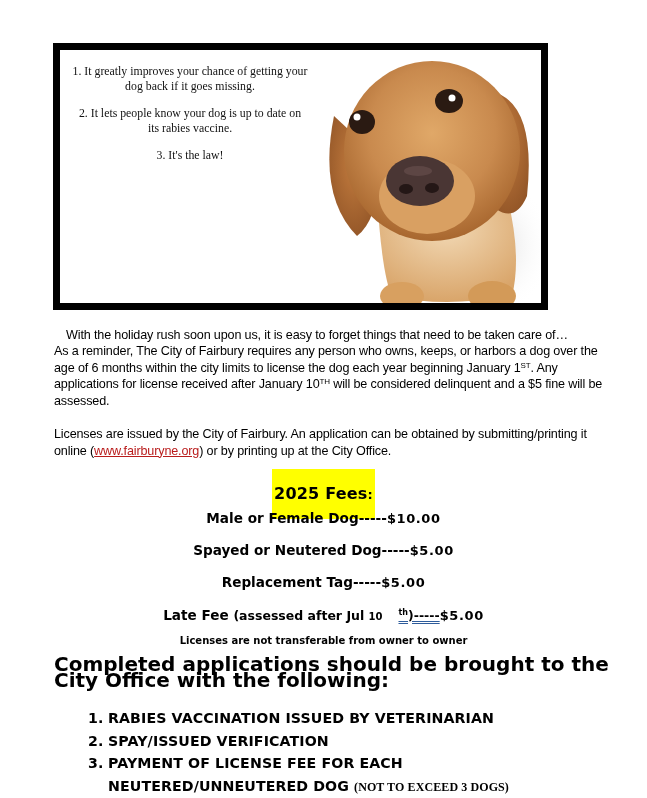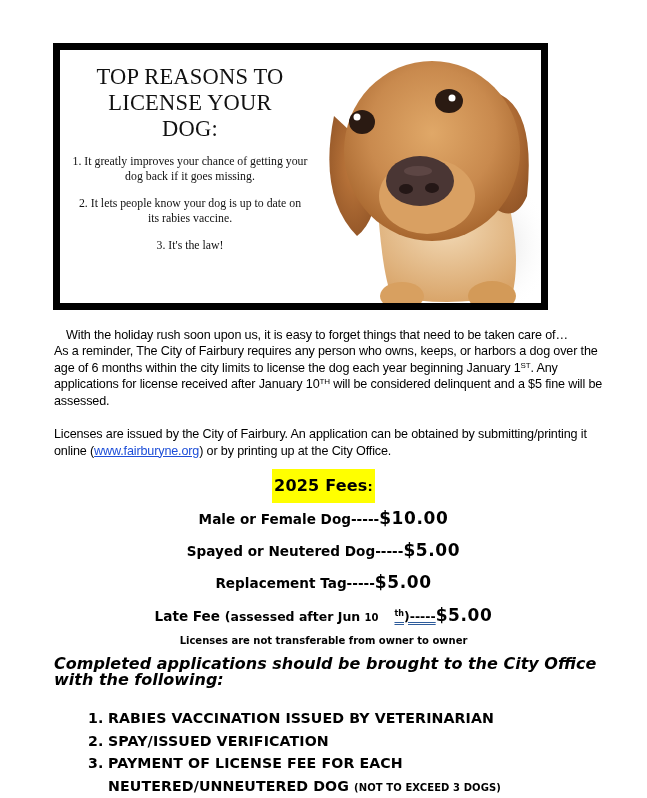--- a/index.html
+++ b/index.html
@@ -16,65 +16,60 @@
   .poster-title { font-size: 22.5px; line-height: 26px; letter-spacing: 0.2px; margin: 0 0 12px 0; font-weight: normal; }
   .poster-reason { font-size: 11.8px; line-height: 15px; margin: 0 0 12px 0; }
 
   .dog { position: absolute; left: 262px; top: -4px; width: 230px; height: 270px; }
 
   .para {
     position: absolute; left: 54px; width: 556px; font-size: 12.6px; line-height: 16.6px;
     font-family: "Liberation Sans", sans-serif; letter-spacing: -0.15px;
   }
   .para sup { font-size: 8px; line-height: 0; vertical-align: 4px; }
-  .link { color: #1d4ed8; text-decoration: underline; text-align: right; }
+  .link { color: #b91c1c; text-decoration: underline; text-align: right; }
 
   .fees-title-wrap { position: absolute; left: 0; width: 647px; top: 469px; text-align: center; }
   .fees-title {
     display: inline-block; background: #FFFF00; font-family: "DejaVu Sans", sans-serif; font-weight: bold;
-    font-size: 16px; line-height: 25px; padding: 4px 2px; letter-spacing: 0.2px;
+    font-size: 16px; line-height: 25px; padding: 12px 2px; letter-spacing: 0.2px;
   }
   .fees-title .colon { font-size: 13px; }
 
   .fee {
     position: absolute; left: 0; width: 647px; text-align: center;
     font-family: "DejaVu Sans", sans-serif; font-weight: bold; font-size: 13.6px; line-height: 18px;
   }
-  .fee .amt { font-size: 17px; letter-spacing: 0.6px; }
+  .fee .amt { font-size: 13px; letter-spacing: 0.6px; }
   .fee .paren { font-size: 12.5px; }
   .fee sup { font-size: 8px; line-height: 0; vertical-align: 5px; }
   .gram { text-decoration: underline double #2E5C9B; padding-left: 16px; }
   .small { font-size: 10px; }
 
   .note {
     position: absolute; left: 0; width: 647px; text-align: center; top: 634px;
     font-family: "DejaVu Sans", sans-serif; font-weight: bold; font-size: 10px; line-height: 13px;
   }
   .bring {
     position: absolute; left: 54px; top: 656px; width: 560px;
-    font-family: "DejaVu Sans", sans-serif; font-weight: bold; font-size: 16px; line-height: 16px; font-style: italic;
+    font-family: "DejaVu Sans", sans-serif; font-weight: bold; font-size: 20px; line-height: 16px;
   }
   .req-list { position: absolute; left: 88px; top: 707px; width: 520px; margin: 0; padding: 0; list-style: none; }
   .req-item {
     position: relative; padding-left: 20px; font-family: "DejaVu Sans", sans-serif; font-weight: bold;
     font-size: 14.2px; line-height: 22.5px; letter-spacing: 0.1px;
   }
   .req-num { position: absolute; left: 0; top: 0; }
-  .req-tail { font-size: 10px; }
+  .req-tail { font-size: 12px; font-family: Liberation Serif, serif; }
 </style>
 </head>
 <body>
 
 <div class="poster">
   <div class="poster-text">
-    <h1 class="poster-title">
-      <span>TOP REASONS TO</span><br>
-      <span>LICENSE YOUR</span><br>
-      <span>DOG:</span>
-    </h1>
     <p class="poster-reason">1. It greatly improves your chance of getting your dog back if it goes missing.</p>
     <p class="poster-reason" style="padding:0 6px;">2. It lets people know your dog is up to date on its rabies vaccine.</p>
     <p class="poster-reason">3. It's the law!</p>
   </div>
 
   <svg class="dog" viewBox="0 0 230 270" xmlns="http://www.w3.org/2000/svg">
     <defs>
       <radialGradient id="fur" cx="50%" cy="40%" r="60%">
         <stop offset="0%" stop-color="#E0A868"></stop>
         <stop offset="60%" stop-color="#C98A4E"></stop>
@@ -125,21 +120,21 @@
 
 <p class="para" style="top:426px; margin:0;"><span>Licenses are issued by the City of Fairbury.  An application can be obtained by submitting/printing it online (</span><a class="link">www.fairburyne.org</a><span>)  or by printing up at the City Office.</span></p>
 
 <div class="fees-title-wrap">
   <span class="fees-title"><span>2025 Fees</span><span class="colon">:</span></span>
 </div>
 
 <div class="fee" style="top:509px;"><span>Male or Female Dog-----</span><span class="amt">$10.00</span></div>
 <div class="fee" style="top:541px;"><span>Spayed or Neutered Dog-----</span><span class="amt">$5.00</span></div>
 <div class="fee" style="top:573px;"><span>Replacement Tag-----</span><span class="amt">$5.00</span></div>
-<div class="fee" style="top:606px;"><span>Late Fee </span><span class="paren">(assessed after Jun </span><span class="small">10</span><span class="gram"><sup>th</sup><span class="paren">)-----</span></span><span class="amt">$5.00</span></div>
+<div class="fee" style="top:606px;"><span>Late Fee </span><span class="paren">(assessed after Jul </span><span class="small">10</span><span class="gram"><sup>th</sup><span class="paren">)-----</span></span><span class="amt">$5.00</span></div>
 
 <div class="note">Licenses are not transferable from owner to owner</div>
 
 <div class="bring">Completed applications should be brought to the City Office with the following:</div>
 
 <ol class="req-list">
   <li class="req-item"><span class="req-num">1.</span><span>RABIES VACCINATION ISSUED BY VETERINARIAN</span></li>
   <li class="req-item"><span class="req-num">2.</span><span>SPAY/ISSUED VERIFICATION</span></li>
   <li class="req-item"><span class="req-num">3.</span><span>PAYMENT OF LICENSE FEE FOR EACH NEUTERED/UNNEUTERED DOG </span><span class="req-tail">(NOT TO EXCEED 3 DOGS)</span></li>
 </ol>

